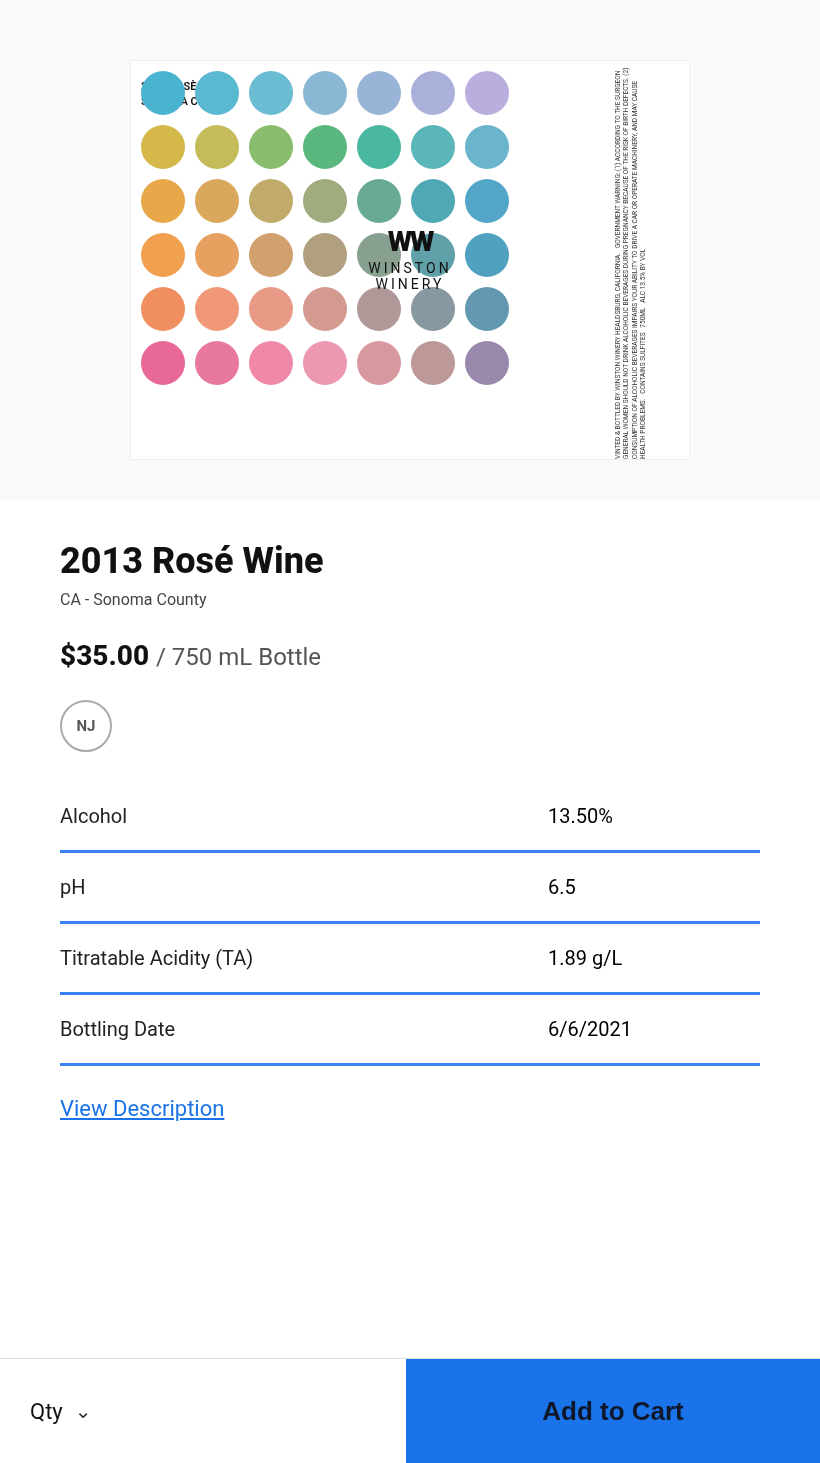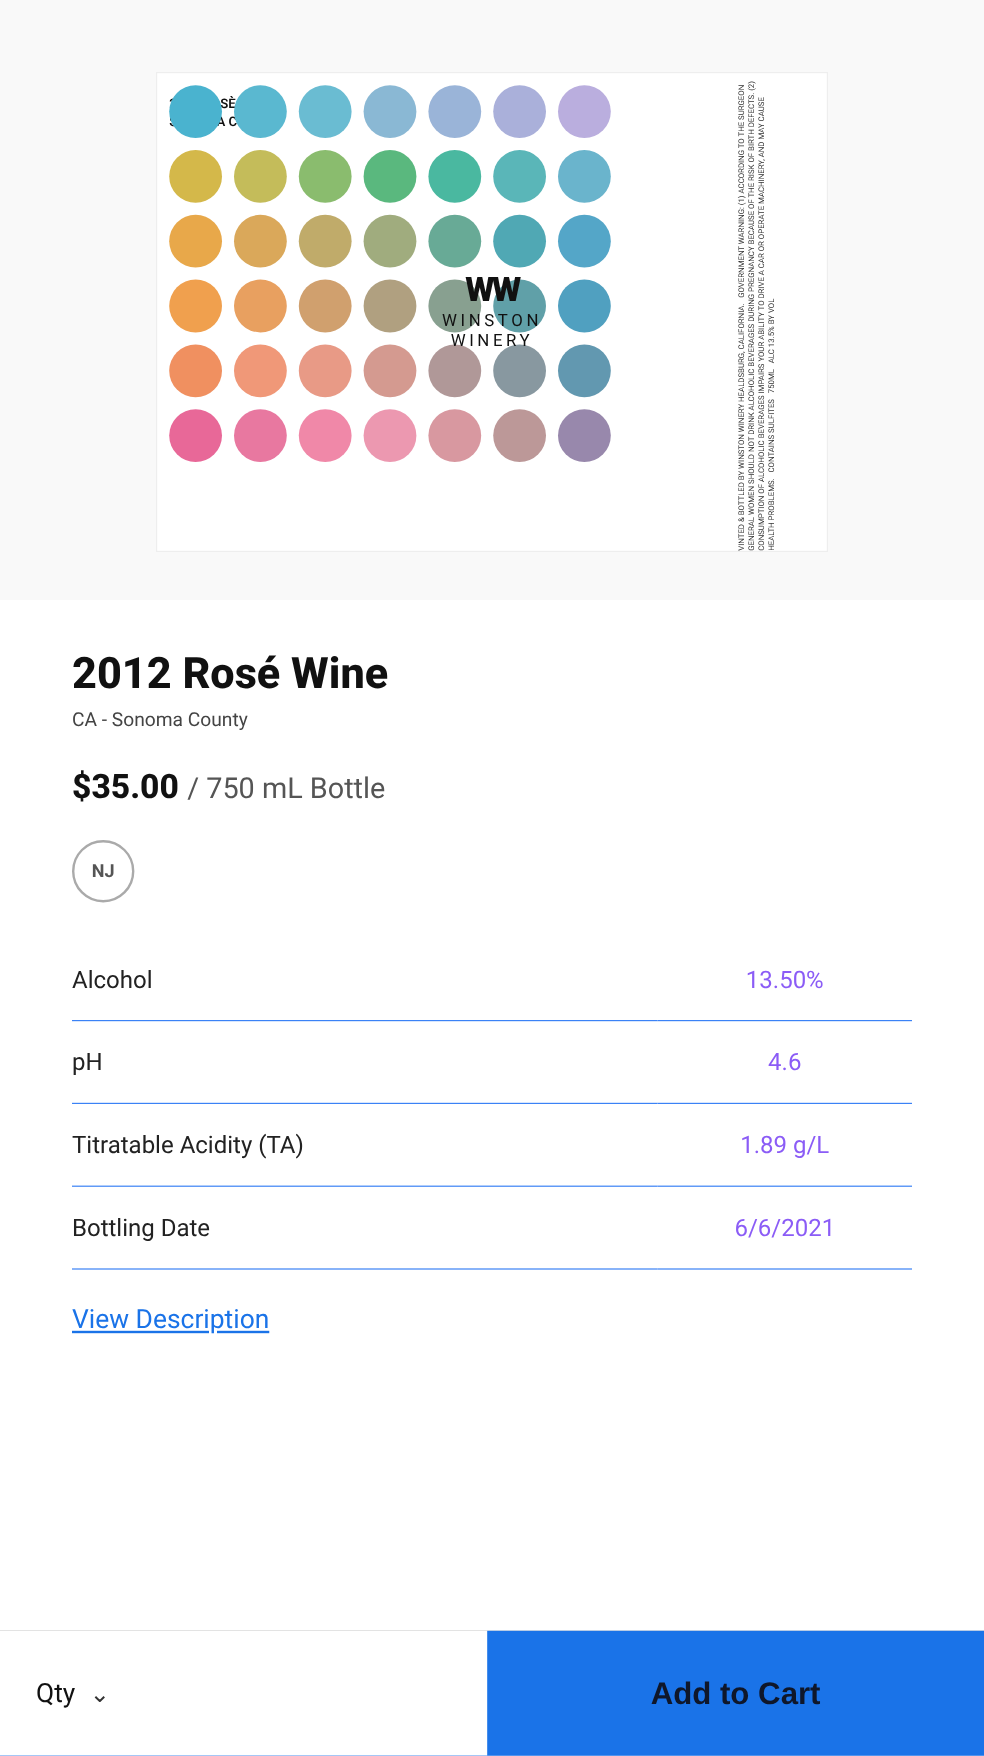--- a/index.html
+++ b/index.html
@@ -155,32 +155,32 @@
       margin-bottom: 30px;
     }
 
     
     .specs-table {
       width: 100%;
       border-collapse: collapse;
     }
 
     .specs-table tr {
-      border-bottom: 1px solid #3b82f6;
+      border-bottom: 3px solid #3b82f6;
     }
 
     .specs-table td {
       padding: 22px 0;
       font-size: 20px;
       color: #222;
     }
 
     .specs-table td:last-child {
-      text-align: center;
-      color: #8b5cf6;
+      text-align: left;
+      color: #000000;
       font-weight: 400;
     }
 
     
     .view-description-link {
       display: inline-block;
       margin-top: 30px;
       font-size: 22px;
       color: #1a73e8;
       text-decoration: underline;
@@ -304,40 +304,40 @@
         GOVERNMENT WARNING: (1) ACCORDING TO THE SURGEON GENERAL WOMEN SHOULD NOT DRINK ALCOHOLIC BEVERAGES DURING PREGNANCY BECAUSE OF THE RISK OF BIRTH DEFECTS. (2) CONSUMPTION OF ALCOHOLIC BEVERAGES IMPAIRS YOUR ABILITY TO DRIVE A CAR OR OPERATE MACHINERY, AND MAY CAUSE HEALTH PROBLEMS.&nbsp;&nbsp;
         CONTAINS SULFITES&nbsp;&nbsp;&nbsp;750ML&nbsp;&nbsp;&nbsp;ALC 13.5% BY VOL
       </div>
     </div>
 
   </div>
 </div>
 
 <div class="product-info">
 
-  <div class="product-title">2012 Rosé Wine</div>
+  <div class="product-title">2013 Rosé Wine</div>
   <div class="product-region">CA - Sonoma County</div>
 
   <div class="product-price">
     <strong>$35.00</strong>
     <span class="price-detail">/ 750 mL Bottle</span>
   </div>
 
   <div class="state-badge">NJ</div>
 
   
   <table class="specs-table">
     <tbody id="specs-tbody">
     <tr>
       <td>Alcohol</td>
       <td>13.50%</td>
     </tr>
         <tr>
       <td>pH</td>
-      <td>4.6</td>
+      <td>6.5</td>
     </tr>
         <tr>
       <td>Titratable Acidity (TA)</td>
       <td>1.89 g/L</td>
     </tr>
         <tr>
       <td>Bottling Date</td>
       <td>6/6/2021</td>
     </tr>
       </tbody>

